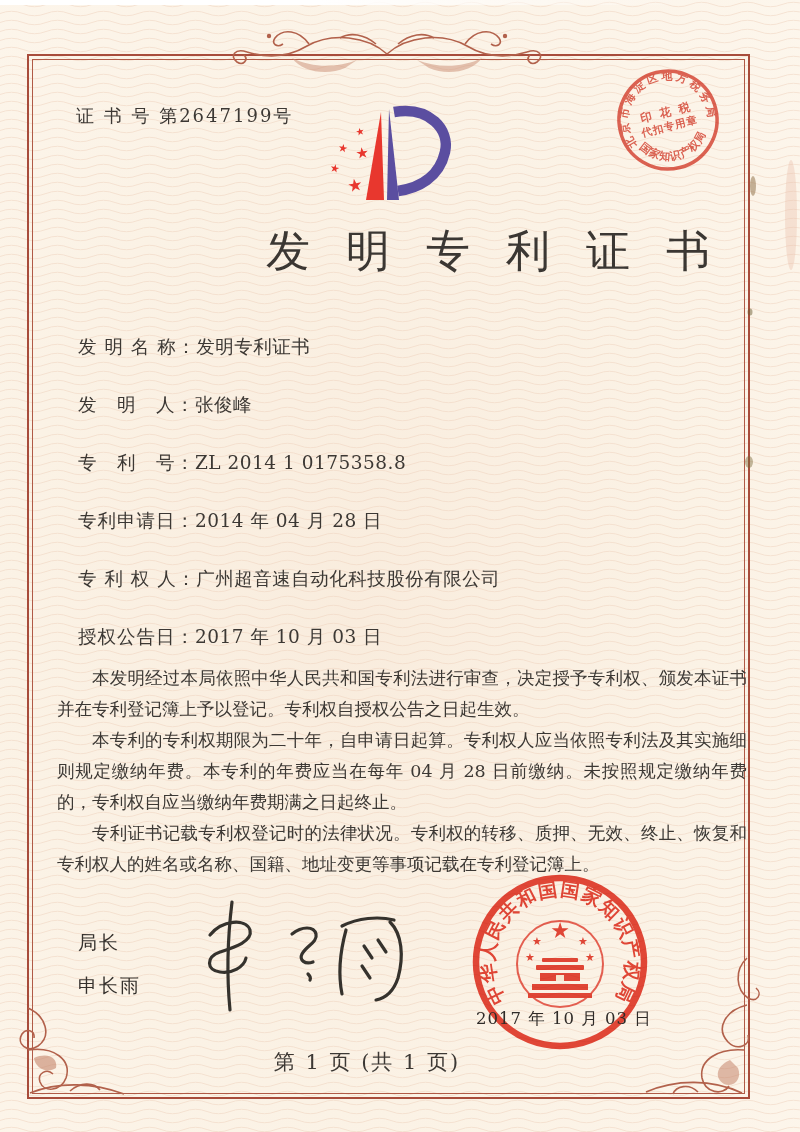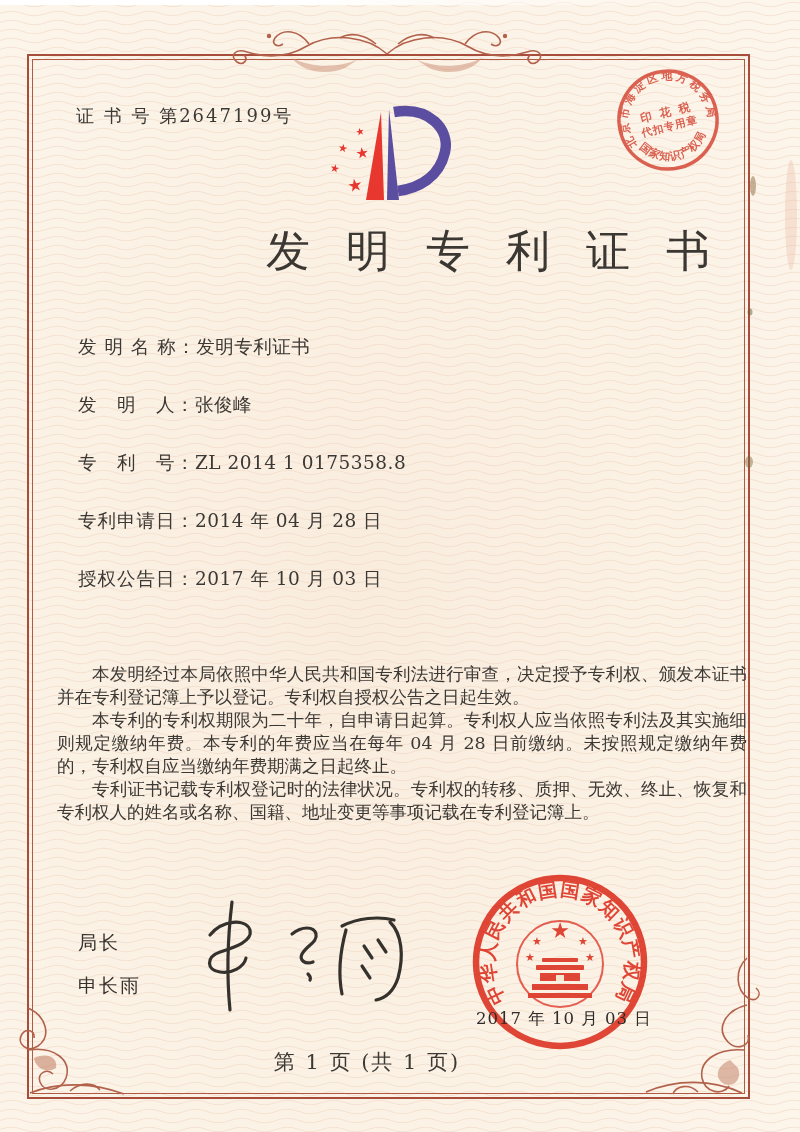--- a/index.html
+++ b/index.html
@@ -12,21 +12,21 @@
   .frame-inner{position:absolute;left:3px;top:3px;right:3px;bottom:3px;border:1px solid #b05a46;}
   .ornaments{position:absolute;left:0;top:0;z-index:2;pointer-events:none;}
   .cert-no{position:absolute;left:76px;top:104px;font-size:18px;letter-spacing:2px;color:#3c3834;white-space:pre;z-index:3;}
   .logo{position:absolute;left:318px;top:96px;z-index:3;}
   .title{position:absolute;left:27px;top:222px;width:719px;text-align:right;font-size:44px;font-weight:500;
          color:#3b3733;letter-spacing:36px;padding-left:36px;box-sizing:border-box;z-index:3;}
   .fields{position:absolute;left:78px;top:334px;z-index:3;}
   .field-row{height:58px;font-size:18.5px;color:#3c3834;white-space:pre;}
   .field-label{display:inline-block;letter-spacing:1px;}
   .field-value{letter-spacing:0.5px;}
-  .body-text{position:absolute;left:57px;top:663px;width:690px;font-size:17.5px;line-height:23px;
+  .body-text{position:absolute;left:57px;top:663px;width:690px;font-size:17.5px;line-height:31px;
              text-align:justify;color:#3c3834;z-index:3;}
   .body-text p{margin:0;text-indent:2em;}
   .signer{position:absolute;left:78px;top:930px;font-family:Liberation Mono, monospace;
           font-size:19px;color:#34302c;z-index:3;}
   .signer div{margin-bottom:17px;letter-spacing:2px;}
   .signature{position:absolute;left:180px;top:890px;z-index:3;}
   .seal{position:absolute;left:470px;top:872px;z-index:4;mix-blend-mode:multiply;}
   .seal-date{position:absolute;left:476px;top:1008px;width:180px;font-size:16.5px;letter-spacing:1px;
              color:#2f2b28;white-space:pre;z-index:5;}
   .tax-stamp{position:absolute;left:608px;top:64px;z-index:4;mix-blend-mode:multiply;}
@@ -103,20 +103,21 @@
     </g>
   </svg>
 
   <div class="title">发明专利证书</div>
 
   <div class="fields">
     <div class="field-row"><span class="field-label">发 明 名 称：</span><span class="field-value">发明专利证书</span></div>
     <div class="field-row"><span class="field-label">发　明　人：</span><span class="field-value">张俊峰</span></div>
     <div class="field-row"><span class="field-label">专　利　号：</span><span class="field-value">ZL 2014 1 0175358.8</span></div>
     <div class="field-row"><span class="field-label">专利申请日：</span><span class="field-value">2014 年 04 月 28 日</span></div>
+    <div class="field-row"><span class="field-label">专 利 权 人：</span><span class="field-value">广州超音速自动化科技股份有限公司</span></div>
     <div class="field-row"><span class="field-label">授权公告日：</span><span class="field-value">2017 年 10 月 03 日</span></div>
   </div>
 
   <div class="body-text">
     <p>本发明经过本局依照中华人民共和国专利法进行审查，决定授予专利权、颁发本证书并在专利登记簿上予以登记。专利权自授权公告之日起生效。</p>
     <p>本专利的专利权期限为二十年，自申请日起算。专利权人应当依照专利法及其实施细则规定缴纳年费。本专利的年费应当在每年 04 月 28 日前缴纳。未按照规定缴纳年费的，专利权自应当缴纳年费期满之日起终止。</p>
     <p>专利证书记载专利权登记时的法律状况。专利权的转移、质押、无效、终止、恢复和专利权人的姓名或名称、国籍、地址变更等事项记载在专利登记簿上。</p>
   </div>
 
   <div class="signer">

